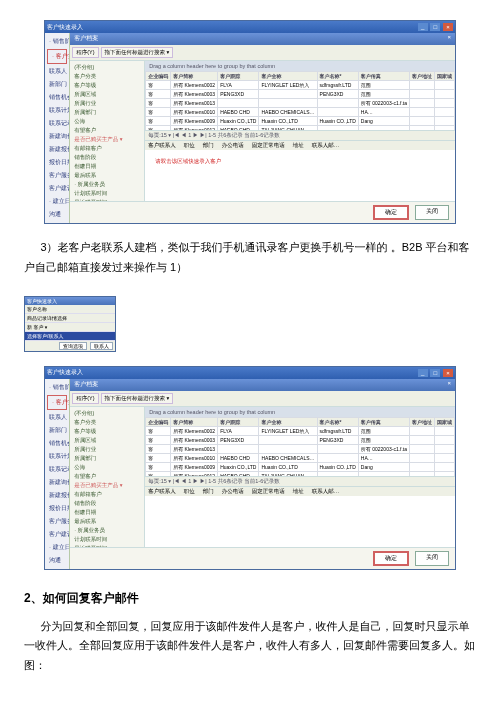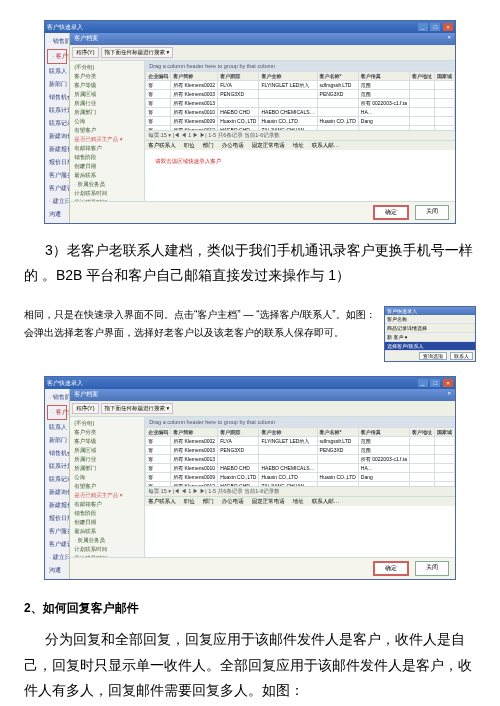--- a/index.html
+++ b/index.html
@@ -186,21 +186,21 @@
   .dlg-buttons .btn {
     border: 1px solid #8a9;
     padding: 1px 10px;
     background: #fefefe;
     font-size: 6px;
   }
   .dlg-buttons .btn.primary {
     border: 2px solid #d06060;
   }
   .body-text {
-    font-size: 14px;
+    font-size: 11px;
     line-height: 1.8;
     margin: 10px 4px 18px 4px;
   }
   .body-text.indent { text-indent: 1.5em; }
   .section-heading {
     font-size: 12px;
     font-weight: bold;
     margin: 20px 4px 10px 4px;
   }
   .inline-wrap {
@@ -408,21 +408,20 @@
         <span class="btn primary">确定</span>
         <span class="btn">关闭</span>
       </div>
     </div>
   </div>
 </div>
 
 <p class="body-text indent">3）老客户老联系人建档，类似于我们手机通讯录客户更换手机号一样的 。B2B 平台和客户自己邮箱直接发过来操作与  1）</p>
 
 <div class="inline-wrap">
-  <div class="text">相同，只是在快速录入界面不同。点击“客户主档”  — “选择客户/联系人”。如图：会弹出选择老客户界面，选择好老客户以及该老客户的联系人保存即可。</div>
   <div class="small-shot">
     <div class="ss-title">客户快速录入</div>
     <div class="ss-row">客户名称</div>
     <div class="ss-row">商品记录详情选择</div>
     <div class="ss-row">新 客户 ▾</div>
     <div class="ss-row ss-hl">选择客户/联系人</div>
     <div class="ss-foot">
       <span class="ss-btn">查询选项</span>
       <span class="ss-btn">联系人</span>
     </div>

